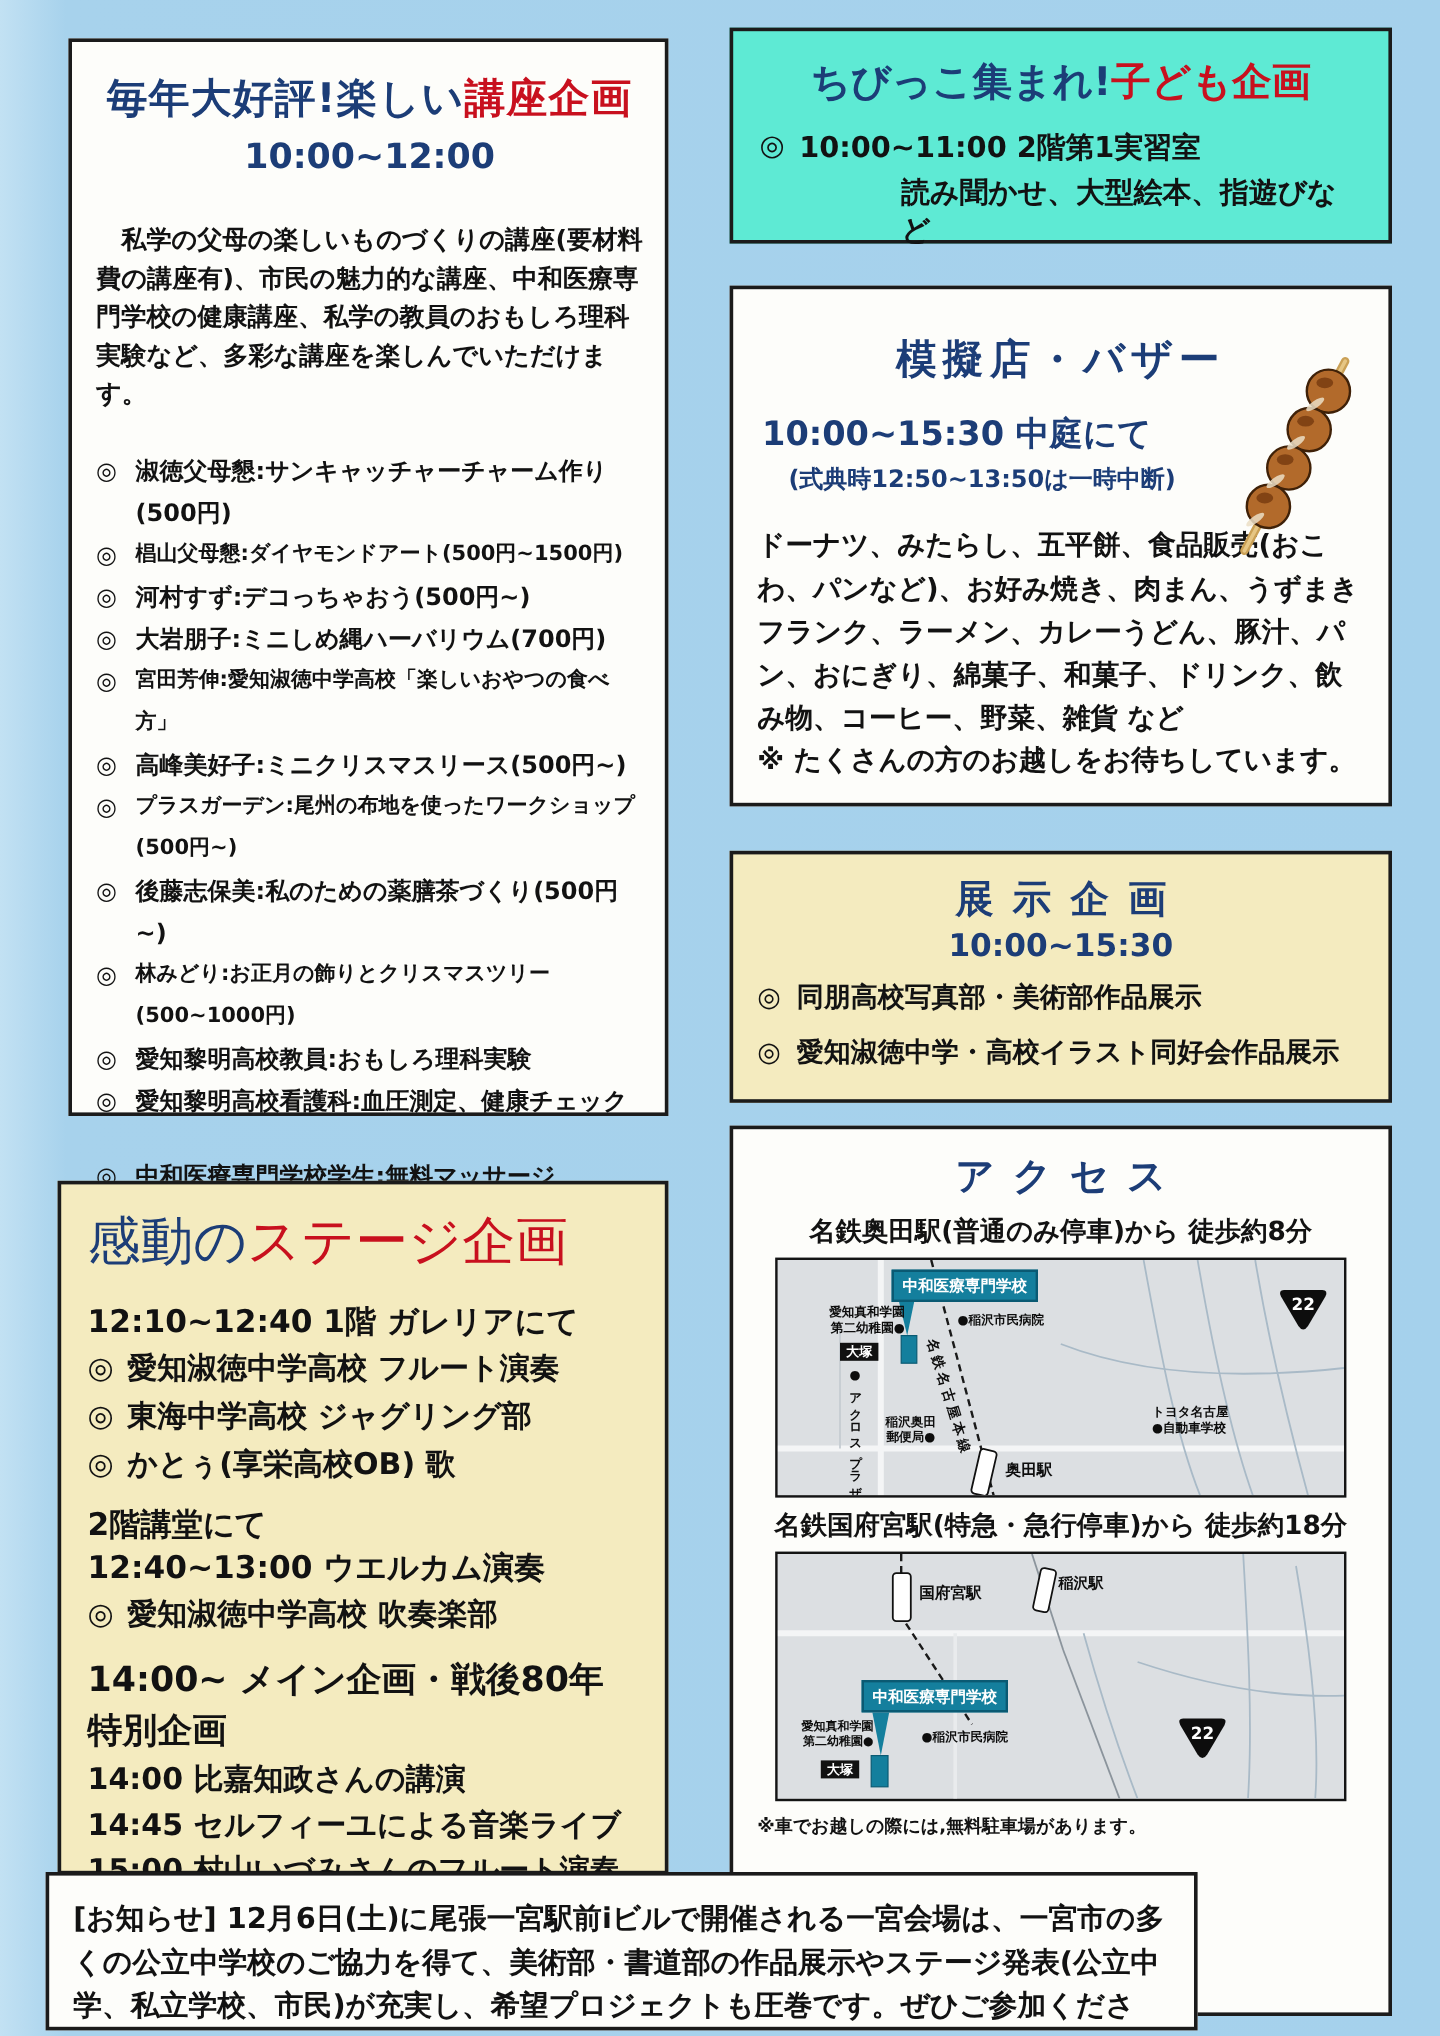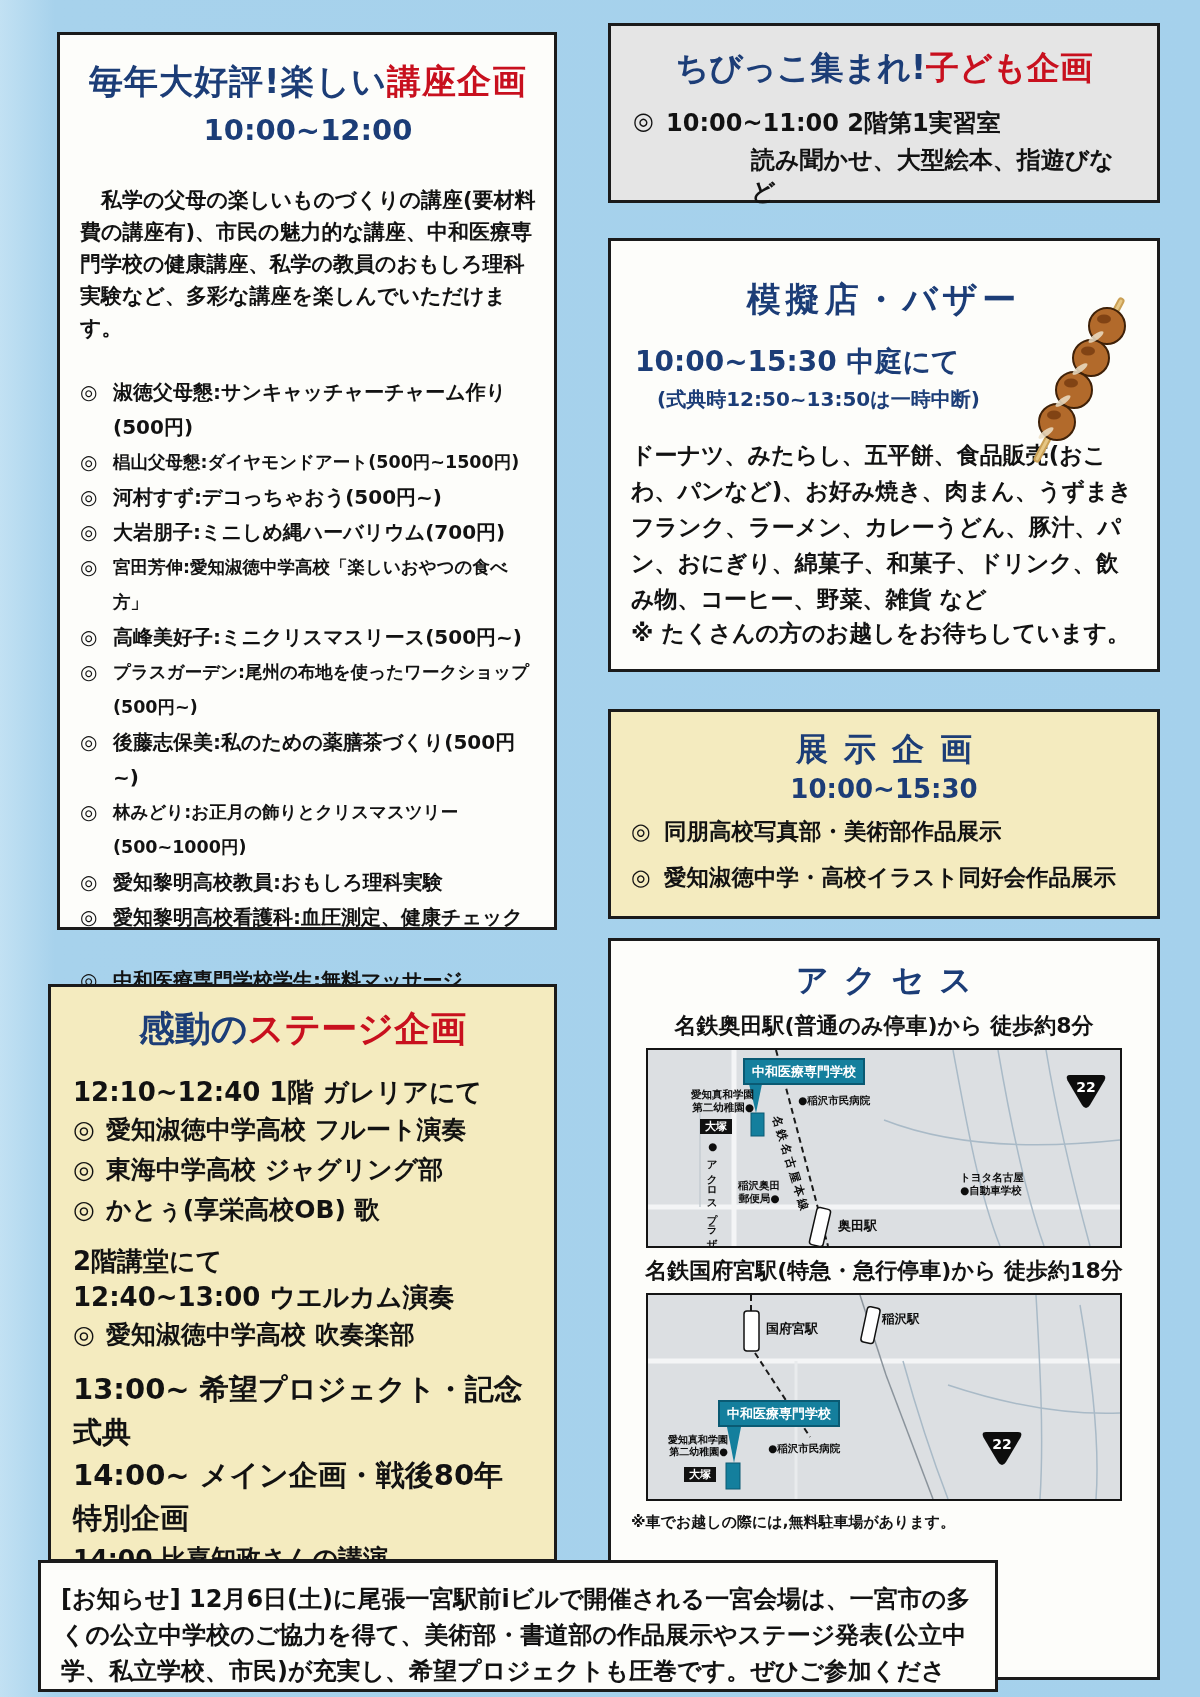--- a/index.html
+++ b/index.html
@@ -7,21 +7,21 @@
   body {
     position: relative;
     font-family: "DejaVu Sans", "Liberation Sans", sans-serif;
     background: linear-gradient(90deg,#c2e1f3 0px,#a7d2ec 55px,#a5d1ec 100%);
     color:#121212;
     overflow: hidden;
   }
   .box { position:absolute; border:3px solid #1b1b1b; }
   .white { background:#fdfdfa; }
   .cream { background:#f4ebbf;margin-top:16px; }
-  .cream-dark { background:#e5e5e5; }
+  .cream-dark { background:#5eead4; }
   .navy { color:#1c3d77; }
   .red { color:#c8101e; }
 
   
   #lecture-box { left:57px; top:32px; width:500px; height:898px; padding:24px 18px 0 20px; }
   .lec-title { font-size:34px; font-weight:800; text-align:center; letter-spacing:1px; }
   .lec-time { font-size:29px; font-weight:800; text-align:center; margin-top:8px; }
   .lec-intro { font-size:21px; font-weight:600; line-height:1.52; margin-top:38px; text-indent:1em; }
   .lec-list { margin-top:30px; }
   .row { display:flex; gap:9px; font-weight:700; }
@@ -48,21 +48,21 @@
 
   
   #exhibit-box { left:608px; top:693px; width:552px; height:210px; padding:16px 20px; }
   .exh-title { font-size:32px; font-weight:800; text-align:center; letter-spacing:16px; text-indent:16px; }
   .exh-time { font-size:26px; font-weight:800; text-align:center; margin-top:2px; }
   .exh-item { font-size:22.5px; line-height:38px; margin-top:8px; }
   .exh-item:first-of-type { margin-top:14px; }
 
   
   #stage-box { left:48px; top:968px; width:509px; height:578px; padding:18px 22px; }
-  .stage-title { font-size:36px; font-weight:700; text-align:center; }
+  .stage-title { font-size:44px; font-weight:400; }
   .st-line { font-size:26px; font-weight:700; line-height:36px; }
   .st-item { font-size:25px; line-height:40px; }
   .st-gap { height:13px; }
   .stage-title + .st-line { margin-top:20px; }
   .st-big { font-size:29px; font-weight:800; line-height:43px; }
   .st-sched { font-size:25px; font-weight:700; line-height:38px; }
 
   
   #access-box { left:608px; top:938px; width:552px; height:742px; padding:10px 16px; }
   .acc-title { font-size:32px; font-weight:800; text-align:center; letter-spacing:15px; text-indent:15px; margin-top:8px; }
@@ -227,21 +227,20 @@
       <span>かとぅ(享栄高校OB) 歌</span>
     </div>
   <div class="st-gap"></div>
   <div class="st-line">2階講堂にて</div>
   <div class="st-line">12:40~13:00 ウエルカム演奏</div>
   <div class="row st-item">
       <span class="bul">◎</span>
       <span>愛知淑徳中学高校 吹奏楽部</span>
     </div>
   <div class="st-gap"></div>
-  <div class="st-big">13:00~ 希望プロジェクト・記念式典</div>
   <div class="st-big">14:00~ メイン企画・戦後80年特別企画</div>
   <div class="st-sched">14:00 比嘉知政さんの講演</div>
   <div class="st-sched">14:45 セルフィーユによる音楽ライブ</div>
   <div class="st-sched">15:00 村山いづみさんのフルート演奏</div>
 </div>
 
 <div class="box white" id="access-box">
   <div class="acc-title navy">アクセス</div>
   <div class="acc-route">名鉄奥田駅(普通のみ停車)から 徒歩約8分</div>
 

